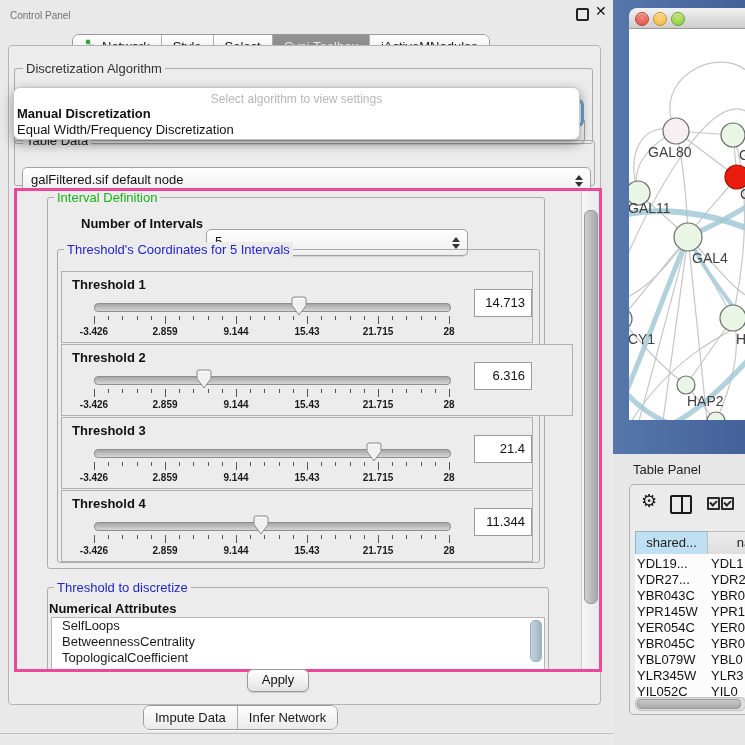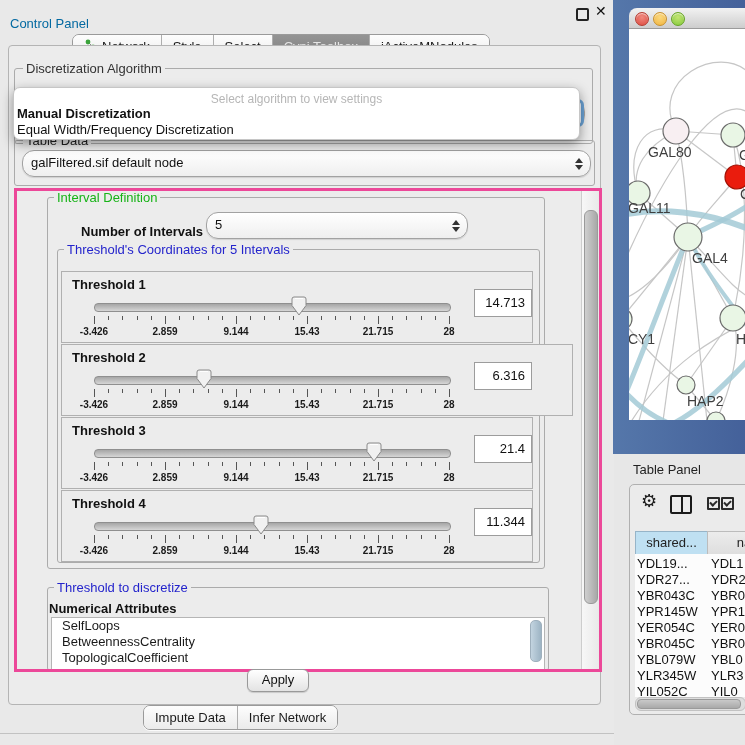--- a/index.html
+++ b/index.html
@@ -2,21 +2,21 @@
 <html><head>
 <meta charset="utf-8">
 <style>
   html,body{margin:0;padding:0;}
   body{width:745px;height:745px;overflow:hidden;background:#e7e7e7;
        font-family:"Liberation Sans","DejaVu Sans",sans-serif;-webkit-font-smoothing:antialiased;}
   #root{position:relative;width:745px;height:745px;overflow:hidden;}
 
   
   #control-panel{position:absolute;left:0;top:0;width:614px;height:745px;background:#e9e9e9;}
-  .cp-title{position:absolute;left:10px;top:16px;font-size:13px;color:#0369a1;}
+  .cp-title{position:absolute;left:10px;top:10px;font-size:10px;color:#737373;}
   .float-btn{position:absolute;left:576px;top:8px;width:9px;height:9px;border:2px solid #222;border-radius:2px;}
   .close-btn{position:absolute;left:595px;top:3px;font-size:14px;font-weight:bold;color:#111;}
   .cp-bottom-line{position:absolute;left:0;top:733px;width:614px;height:1px;background:#c2c2c2;}
 
   
   .tabrow{position:absolute;display:flex;height:23px;border:1px solid #9a9a9a;border-radius:7px;
           overflow:hidden;background:#f6f6f6;box-shadow:0 1px 0 rgba(255,255,255,.8);}
   .tab{height:23px;line-height:22px;padding:0 11px;font-size:13px;color:#1a1a1a;white-space:nowrap;
        background:linear-gradient(#fdfdfd,#ebebeb);display:flex;align-items:center;gap:5px;}
   .tab + .tab{border-left:1px solid #aeaeae;}
@@ -26,21 +26,21 @@
   
   #main-panel{position:absolute;left:8px;top:45px;width:591px;height:658px;background:#ececec;
               border:1px solid #b4b4b4;border-radius:4px;}
 
   .group{position:absolute;border:1px solid #ababab;border-radius:3px;}
   .gtitle{position:absolute;font-size:13px;background:#ececec;padding:0 3px;white-space:nowrap;}
   .green .own-title{color:#17b317;}
   .blue .own-title{color:#2424cc;}
 
   .combo{position:absolute;background:linear-gradient(#ffffff,#efefef);border:1px solid #a2a2a2;
-         border-radius:12px;font-size:13px;color:#111;box-shadow:0 1px 1px rgba(0,0,0,.12);}
+         border-radius:5px;font-size:13px;color:#111;box-shadow:0 1px 1px rgba(0,0,0,.12);margin-top:17px;}
   .combo .cval{position:absolute;left:8px;top:0;line-height:24px;}
   .spin{position:absolute;right:7px;top:50%;margin-top:-7px;width:8px;height:14px;}
   .spin:before,.spin:after{content:"";position:absolute;left:0;border-left:4px solid transparent;border-right:4px solid transparent;}
   .spin:before{top:1px;border-bottom:5px solid #333;}
   .spin:after{bottom:1px;border-top:5px solid #333;}
 
   
   #algo-popup{position:absolute;left:13px;top:87px;width:565px;height:51px;background:#fff;
               border:1px solid #c6c6c6;border-radius:7px;box-shadow:0 4px 12px rgba(0,0,0,.4);z-index:50;}
   .popup-placeholder{position:absolute;left:0;top:4px;width:100%;text-align:center;font-size:12px;color:#b6b6b6;}
@@ -160,21 +160,21 @@
     </div>
     <div class="combo" style="left:22px;top:150px;width:567px;height:25px;">
       <span class="cval">galFiltered.sif default node</span>
       <span class="spin"></span>
     </div>
 
     <div id="scrollpane">
       <div class="group green" style="left:30px;top:6px;width:496px;height:370px;">
         <span class="gtitle own-title" style="left:6px;top:-8px;">Interval Definition</span>
       </div>
-      <span class="attr-heading" style="left:64px;top:33px;text-align:right;">Number of Intervals</span>
+      <span class="attr-heading" style="left:64px;top:25px;text-align:right;">Number of Intervals</span>
       <div class="combo" style="left:189px;top:21px;width:260px;height:25px;">
         <span class="cval">5</span>
         <span class="spin"></span>
       </div>
       <div class="group blue" style="left:40px;top:58px;width:481px;height:312px;">
         <span class="gtitle own-title" style="left:6px;top:-8px;">Threshold's Coordinates for 5 Intervals</span>
       </div>
       <div id="thresholds">
           <div class="thr-box" style="left: 44px; top: 80px;">
             <div class="thr-label">Threshold 1</div>

